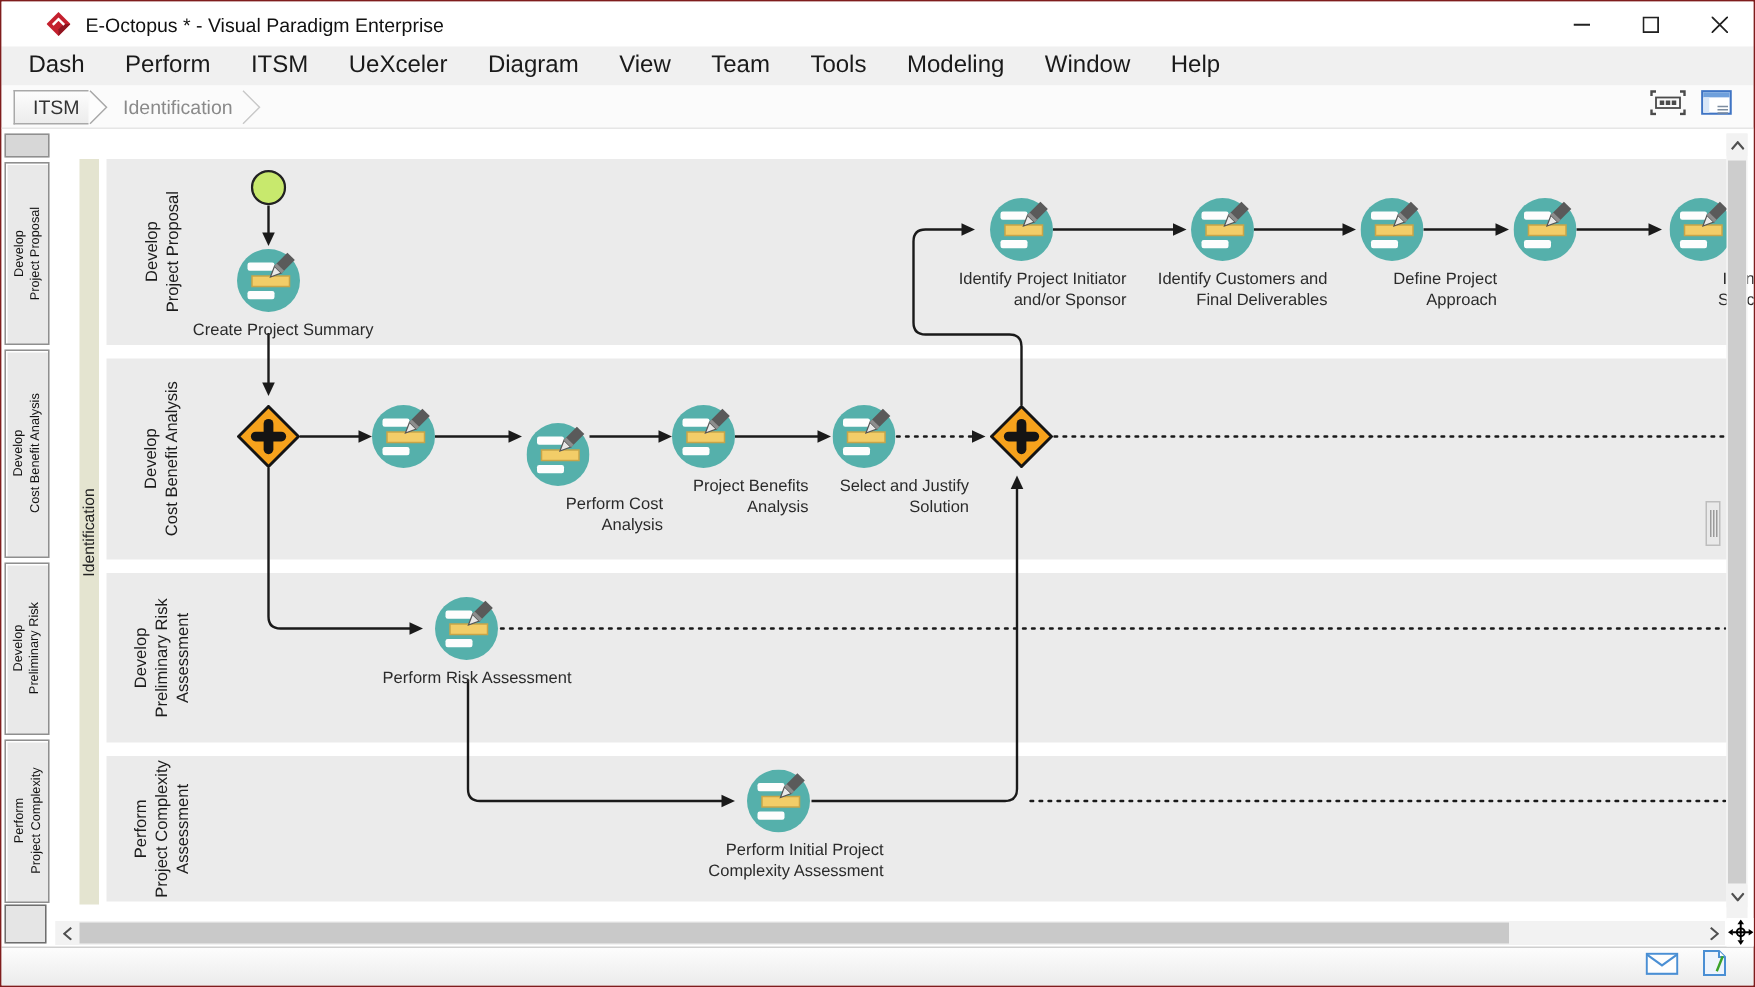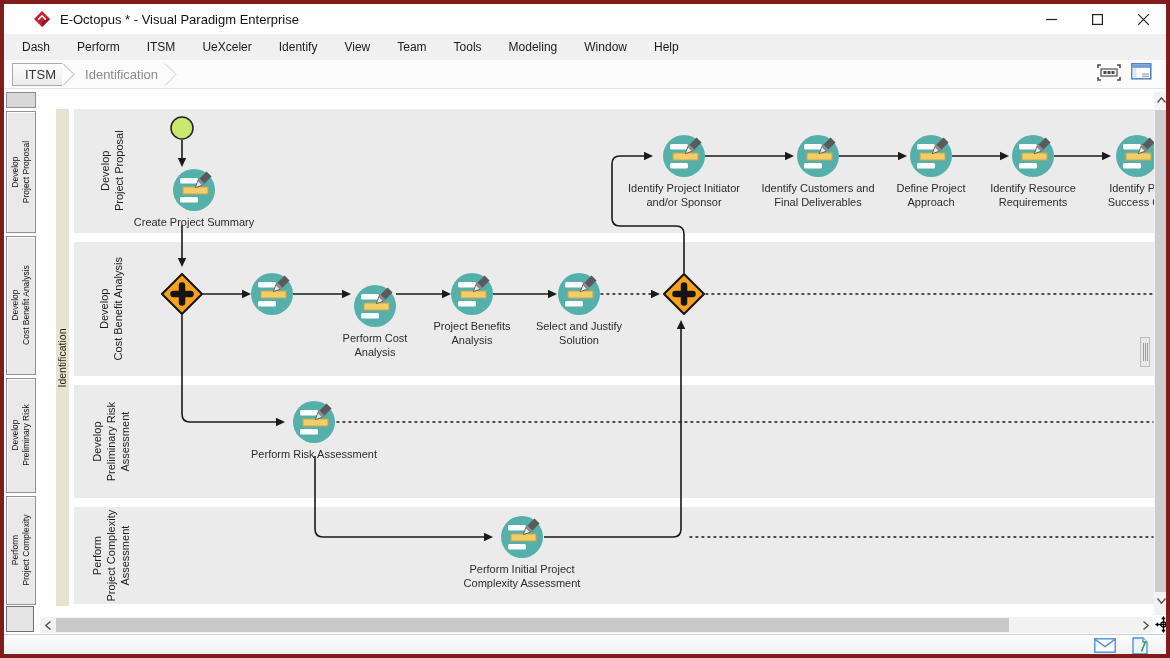--- a/index.html
+++ b/index.html
@@ -1,47 +1,47 @@
 <!DOCTYPE html>
 <html><head>
 <meta charset="utf-8">
 <style>
   html,body{margin:0;padding:0;background:#9a9a9a;}
   *{box-sizing:border-box;font-family:"Liberation Sans",sans-serif;}
-  .window{position:relative;width:1170px;height:658px;background:#fff;border:4px solid #7f1d1d;overflow:hidden;}
+  .window{position:relative;width:1170px;height:658px;background:#fff;border:1px solid #7f1d1d;overflow:hidden;}
   
   .titlebar{position:absolute;left:0;top:0;width:100%;height:30px;background:#fff;display:flex;align-items:center;}
   .titlebar .logo{margin-left:30px;display:flex;align-items:center;}
   .titlebar .title{margin-left:10px;font-size:13px;color:#111;}
   .win-controls{margin-left:auto;display:flex;height:100%;}
   .win-btn{width:46px;height:100%;display:flex;align-items:center;justify-content:center;color:#222;font-size:14px;cursor:default;}
   
   .menubar{position:absolute;left:0;top:30px;width:100%;height:26px;background:#f0f0f0;display:flex;align-items:center;padding-left:18px;}
-  .menu-item{font-size:12px;color:#1a1a1a;margin-right:27px;white-space:nowrap;}
+  .menu-item{font-size:16px;color:#1a1a1a;margin-right:27px;white-space:nowrap;}
   
   .crumbbar{position:absolute;left:0;top:56px;width:100%;height:29px;background:#fbfbfb;display:flex;align-items:center;border-bottom:1px solid #e6e6e6;}
   .crumb-box{margin-left:8px;border:1px solid #a9a9a9;border-right:none;background:linear-gradient(#fdfdfd,#ececec);padding:3px 6px 3px 12px;font-size:13px;color:#333;}
   .chev{display:block;}
   .crumb-current{font-size:13px;color:#8a8a8a;margin:0 6px 0 10px;}
   .crumb-icons{margin-left:auto;margin-right:14px;display:flex;gap:10px;align-items:center;}
   
   .main{position:absolute;left:0;top:85px;width:1170px;height:545px;background:#fff;}
   .sb-header{position:absolute;left:2px;top:3px;width:30px;height:16px;background:#d7d7d7;border:1px solid #8f8f8f;}
   .side-tab{position:absolute;left:2px;width:30px;background:#e9e9e9;border:1px solid #8f8f8f;box-shadow:inset 1px 1px 0 #fff;display:flex;align-items:center;justify-content:center;overflow:hidden;}
   .vtext{transform:rotate(-90deg);white-space:nowrap;text-align:center;}
   .side-tab .vtext{font-size:8.5px;color:#111;line-height:1.3;}
   .pool-strip{position:absolute;left:52px;top:20px;width:13px;height:497px;background:#e4e4d0;display:flex;align-items:center;justify-content:center;}
   .pool-strip .vtext{font-size:10.5px;color:#222;}
   .lane{position:absolute;left:70px;width:1080px;background:#ebebeb;display:flex;}
   .lane-label{width:76px;display:flex;align-items:center;justify-content:center;flex:none;}
   .lane-label .vtext{font-size:11px;color:#1c1c1c;line-height:1.25;}
   .overlay{position:absolute;left:0;top:0;pointer-events:none;}
   .node{position:absolute;text-align:center;}
   .task{width:140px;}
-  .task-label{font-size:11px;color:#2b2b2b;line-height:1.25;margin-top:1px;}
+  .task-label{font-size:11px;color:#2b2b2b;line-height:1.25;margin-top:1px;text-align:right;}
   
   .vsb{position:absolute;left:1150px;top:3px;width:14px;height:524px;background:#f2f2f2;z-index:6;}
   .vsb .thumb{position:absolute;left:1px;top:18px;width:12px;height:482px;background:#cdcdcd;}
   .sb-arrow{position:absolute;display:flex;align-items:center;justify-content:center;background:#f2f2f2;}
   .hsb{position:absolute;left:36px;top:528px;width:1113px;height:16px;background:#f2f2f2;z-index:6;}
   .hsb .thumb{position:absolute;left:16px;top:1px;width:953px;height:14px;background:#c9c9c9;}
   .pan-btn{position:absolute;left:1150px;top:526px;width:19px;height:19px;background:#fff;display:flex;align-items:center;justify-content:center;z-index:7;}
   .grip{position:absolute;left:1136px;top:248px;width:10px;height:30px;background:#e9e9e9;border:1px solid #bdbdbd;display:flex;align-items:center;justify-content:center;gap:1px;z-index:7;}
   .grip i{display:block;width:1px;height:18px;background:#9b9b9b;}
   .sb-footer{position:absolute;left:2px;top:517px;width:28px;height:26px;background:#e5e5e5;border:1px solid #6f6f6f;}
@@ -79,21 +79,21 @@
           </svg>
         </span>
     </div>
   </div>
 
   <div class="menubar">
       <span class="menu-item">Dash</span>
       <span class="menu-item">Perform</span>
       <span class="menu-item">ITSM</span>
       <span class="menu-item">UeXceler</span>
-      <span class="menu-item">Identify</span>
+      <span class="menu-item">Diagram</span>
       <span class="menu-item">View</span>
       <span class="menu-item">Team</span>
       <span class="menu-item">Tools</span>
       <span class="menu-item">Modeling</span>
       <span class="menu-item">Window</span>
       <span class="menu-item">Help</span>
     </div>
 
   <div class="crumbbar">
     <span class="crumb-box">ITSM</span>
@@ -230,21 +230,21 @@
         <path d="M178,311 L178,410 Q178,418 186,418 L275,418" fill="none" stroke="#1a1a1a" stroke-width="1.6"></path>
         <polygon points="281,418 272,413.8 272,422.2" fill="#1a1a1a"></polygon>
         <path d="M333,418 L1149,418" fill="none" stroke="#1a1a1a" stroke-width="1.6" stroke-dasharray="1.8 4.2" stroke-linecap="round"></path>
         <path d="M311,452 L311,525 Q311,533 319,533 L483,533" fill="none" stroke="#1a1a1a" stroke-width="1.6"></path>
         <polygon points="489,533 480,528.8 480,537.2" fill="#1a1a1a"></polygon>
         <path d="M540,533 L669,533 Q677,533 677,525 L677,322" fill="none" stroke="#1a1a1a" stroke-width="1.6"></path>
         <polygon points="677,316 672.8,325 681.2,325" fill="#1a1a1a"></polygon>
         <path d="M686,533 L1149,533" fill="none" stroke="#1a1a1a" stroke-width="1.6" stroke-dasharray="1.8 4.2" stroke-linecap="round"></path>
       </svg>
     <div id="nodes">
-        <div class="node task" style="left: 120px; top: 80px;"><span>
+        <div class="node task" style="left: 108px; top: 80px;"><span>
 <svg width="42" height="42" viewBox="0 0 42 42">
   <circle cx="21" cy="21" r="21" fill="#55b0ab"></circle>
   <rect x="7" y="9" width="18" height="5.5" rx="1.5" fill="#fdfdfd"></rect>
   <rect x="7" y="28" width="18" height="5.5" rx="1.5" fill="#fdfdfd"></rect>
   <rect x="10" y="18" width="25" height="7" fill="#f2cd68" stroke="#c8a548" stroke-width="1"></rect>
   <g transform="translate(23,18) rotate(-45)">
     <polygon points="-1,0 6,-3.2 6,3.2" fill="#e8e8e8" stroke="#555" stroke-width="0.8"></polygon>
     <rect x="6" y="-3.5" width="12.5" height="7" fill="#5a5a5a"></rect>
     <rect x="6" y="-3.5" width="2.4" height="7" fill="#8d8d8d"></rect>
   </g>
@@ -366,24 +366,21 @@
   <circle cx="21" cy="21" r="21" fill="#55b0ab"></circle>
   <rect x="7" y="9" width="18" height="5.5" rx="1.5" fill="#fdfdfd"></rect>
   <rect x="7" y="28" width="18" height="5.5" rx="1.5" fill="#fdfdfd"></rect>
   <rect x="10" y="18" width="25" height="7" fill="#f2cd68" stroke="#c8a548" stroke-width="1"></rect>
   <g transform="translate(23,18) rotate(-45)">
     <polygon points="-1,0 6,-3.2 6,3.2" fill="#e8e8e8" stroke="#555" stroke-width="0.8"></polygon>
     <rect x="6" y="-3.5" width="12.5" height="7" fill="#5a5a5a"></rect>
     <rect x="6" y="-3.5" width="2.4" height="7" fill="#8d8d8d"></rect>
   </g>
 </svg></span>
-    <div class="task-label">
-            <div>Identify Resource</div>
-            <div>Requirements</div>
-          </div></div>
+    </div>
         <div class="node task" style="left: 1063px; top: 46px;"><span>
 <svg width="42" height="42" viewBox="0 0 42 42">
   <circle cx="21" cy="21" r="21" fill="#55b0ab"></circle>
   <rect x="7" y="9" width="18" height="5.5" rx="1.5" fill="#fdfdfd"></rect>
   <rect x="7" y="28" width="18" height="5.5" rx="1.5" fill="#fdfdfd"></rect>
   <rect x="10" y="18" width="25" height="7" fill="#f2cd68" stroke="#c8a548" stroke-width="1"></rect>
   <g transform="translate(23,18) rotate(-45)">
     <polygon points="-1,0 6,-3.2 6,3.2" fill="#e8e8e8" stroke="#555" stroke-width="0.8"></polygon>
     <rect x="6" y="-3.5" width="12.5" height="7" fill="#5a5a5a"></rect>
     <rect x="6" y="-3.5" width="2.4" height="7" fill="#8d8d8d"></rect>

